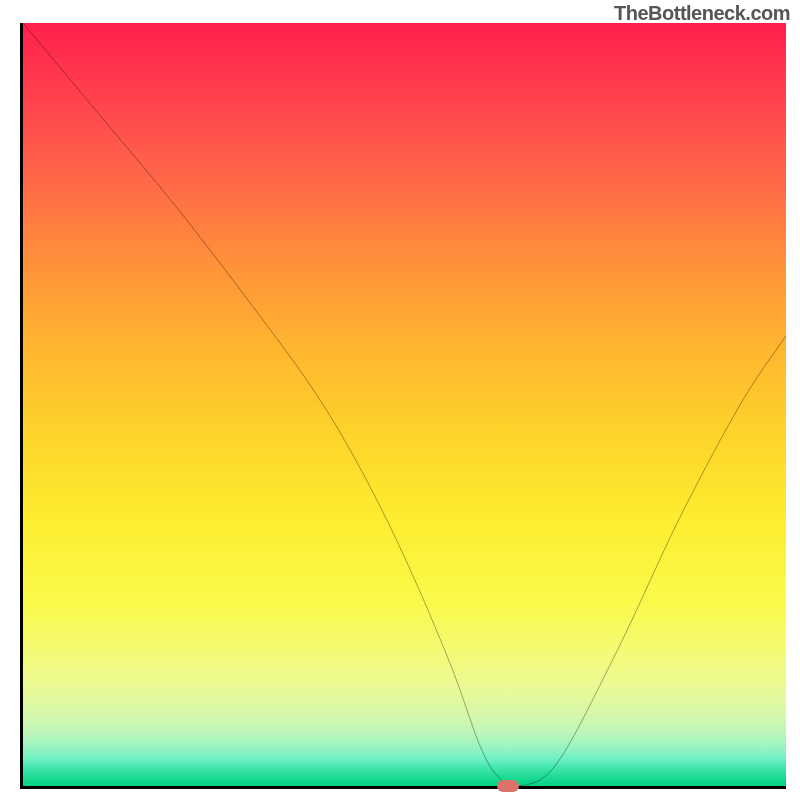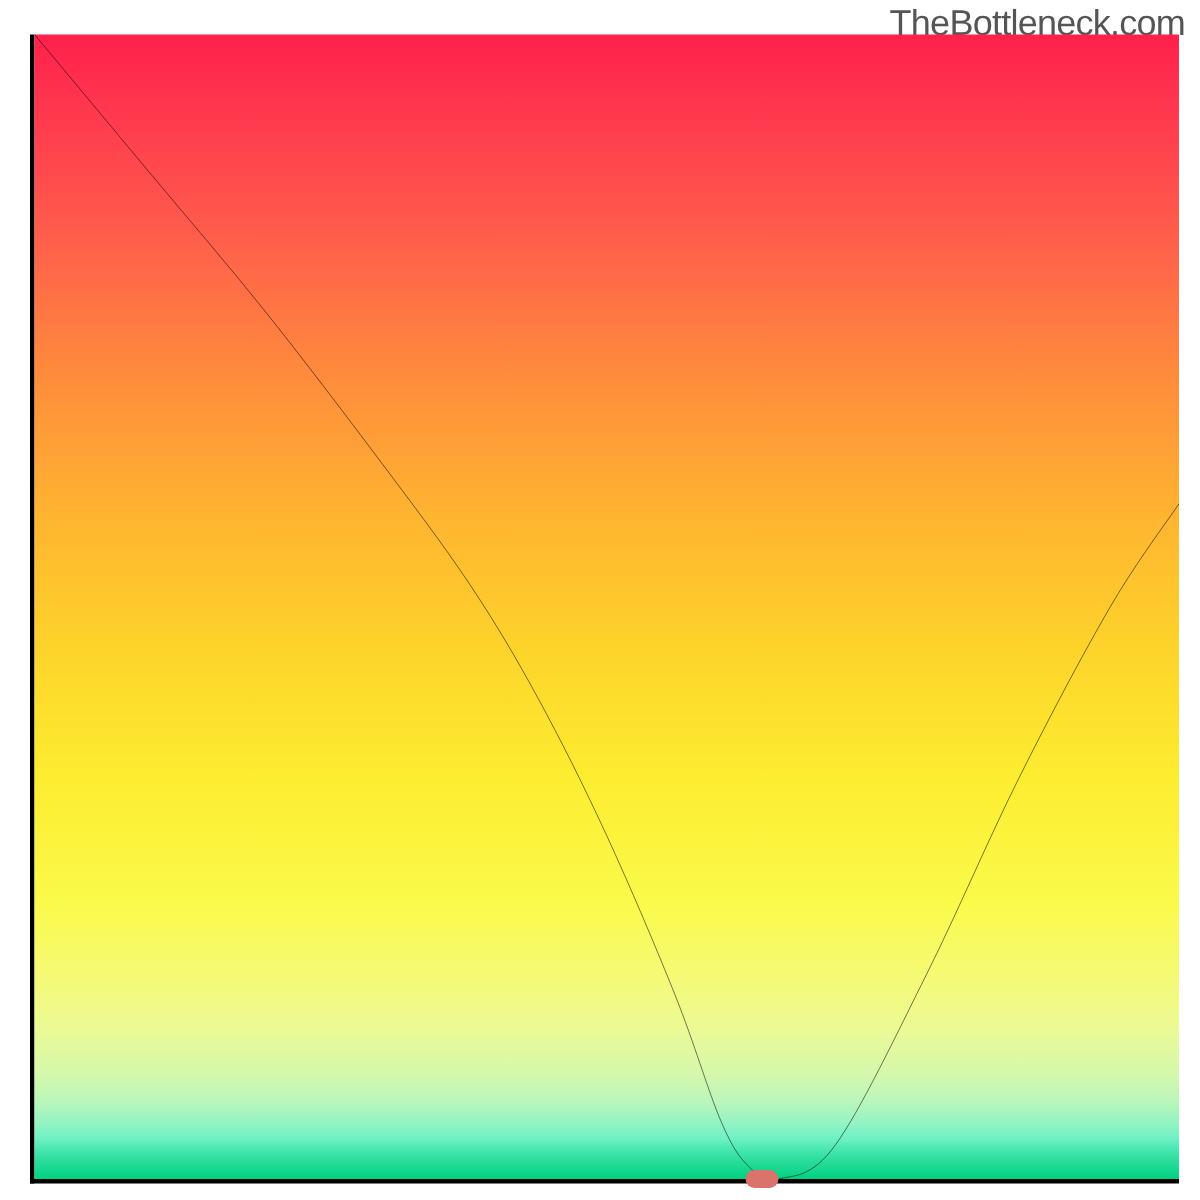--- a/index.html
+++ b/index.html
@@ -9,22 +9,22 @@
     height: 800px;
     background: #ffffff;
     font-family: Arial, Helvetica, sans-serif;
     position: relative;
   }
   .watermark {
     position: absolute;
     top: 2px;
     right: 10px;
     color: #555;
-    font-size: 24px;
-    font-weight: 400;
+    font-size: 20px;
+    font-weight: 700;
     letter-spacing: -0.5px;
   }
   .plot-area {
     position: absolute;
     left: 20px;
     top: 23px;
     width: 766px;
     height: 766px;
     border-left: 3px solid #000;
     border-bottom: 3px solid #000;

